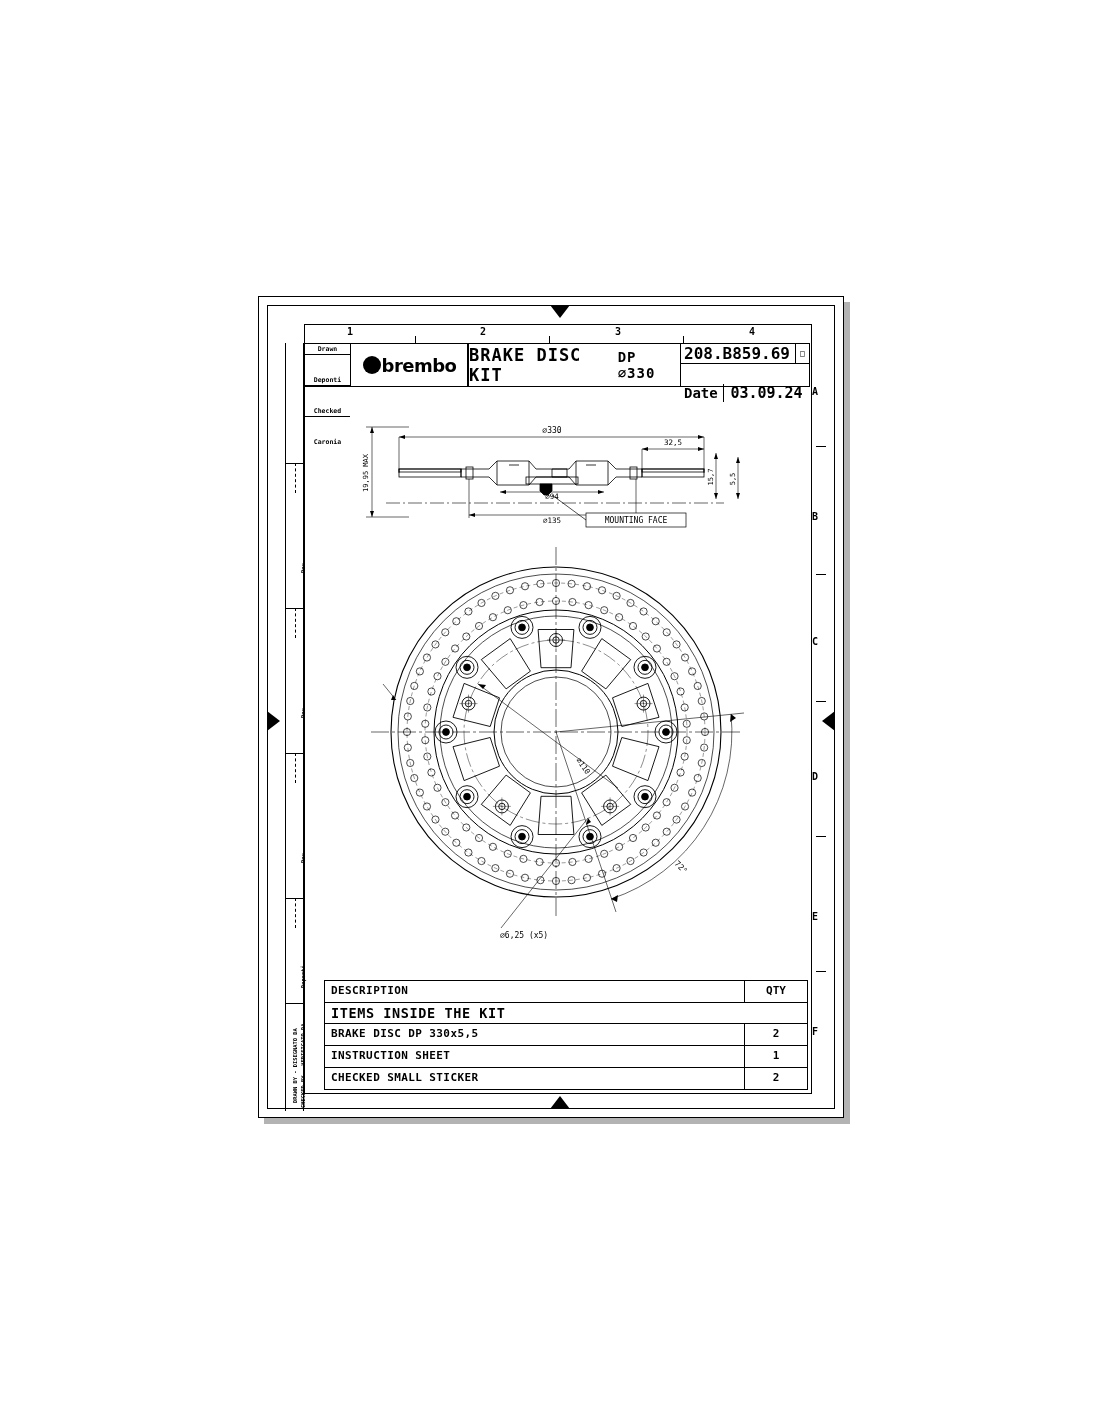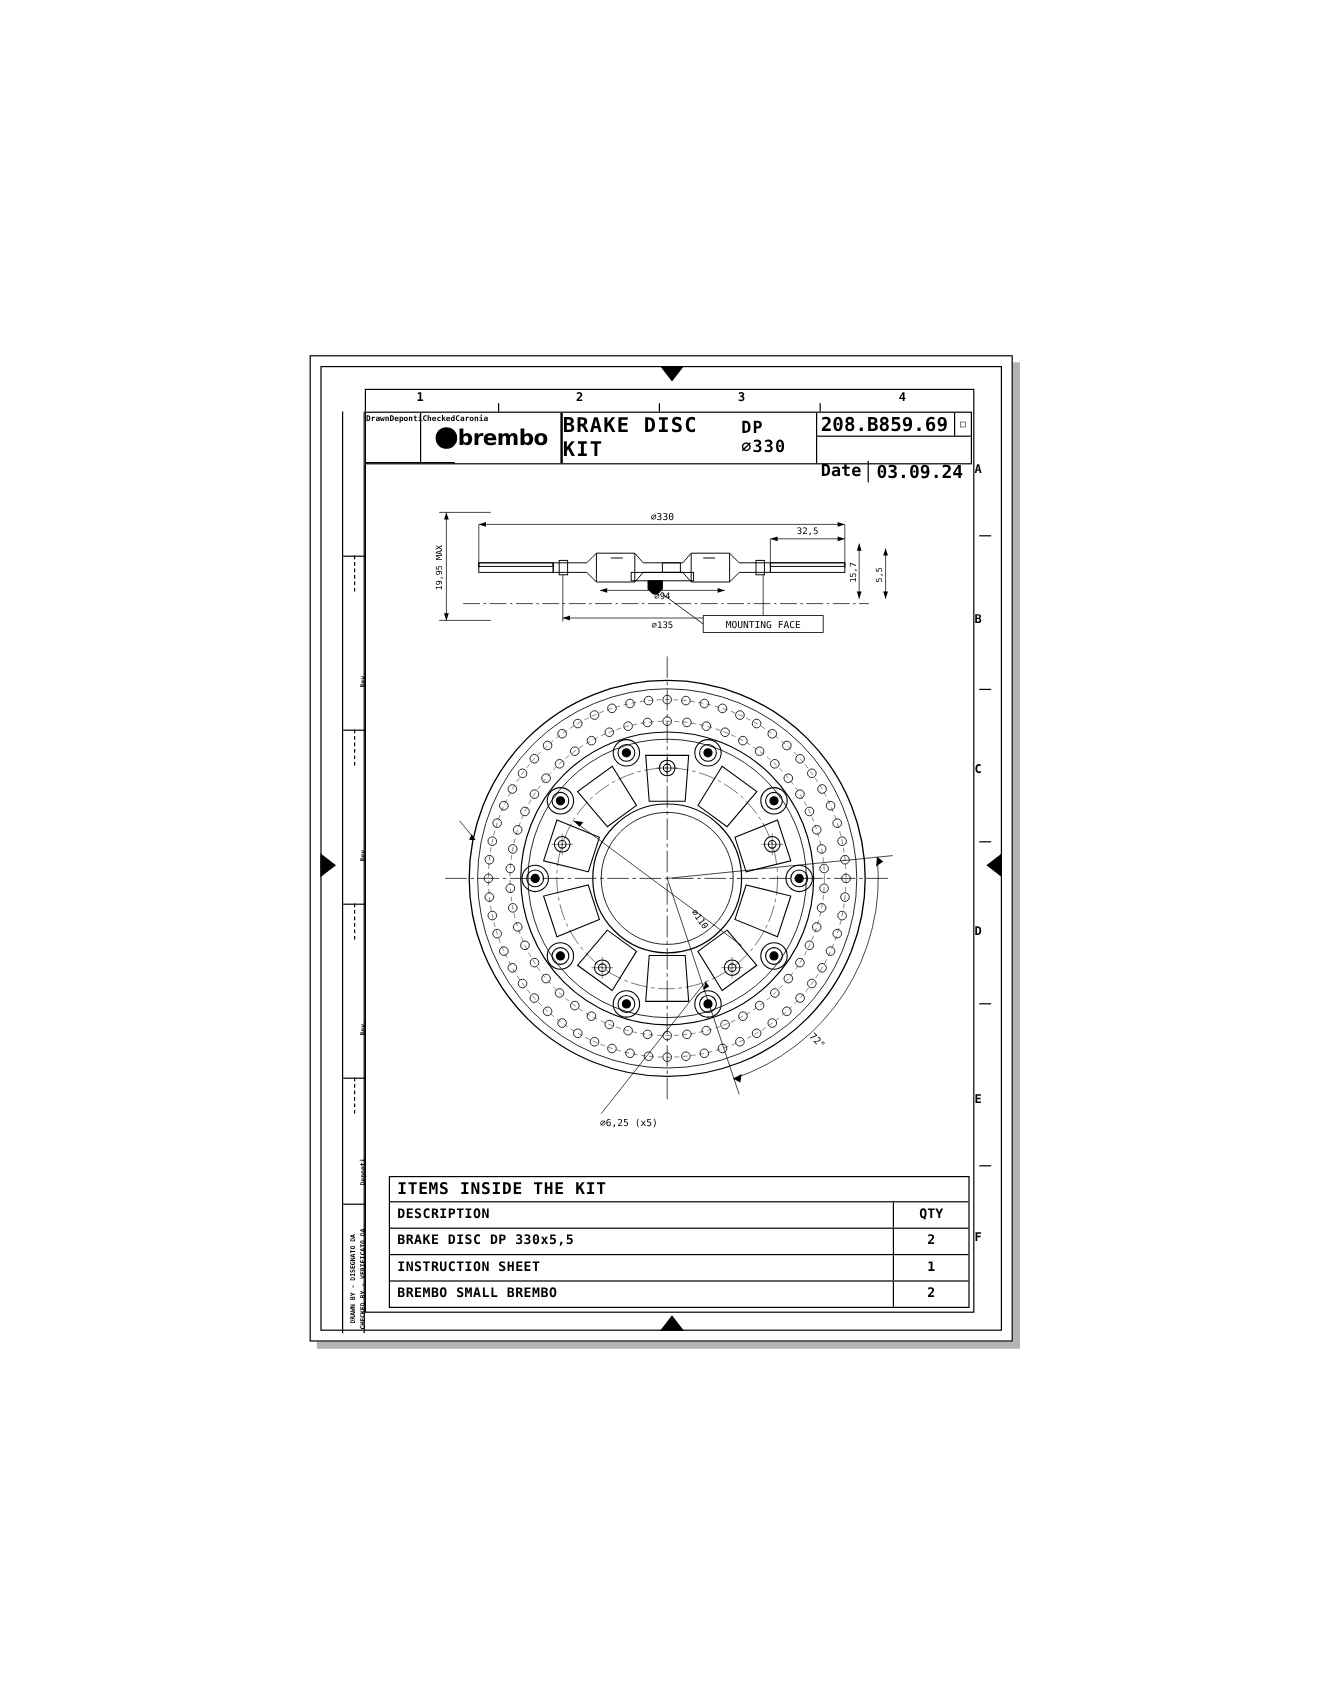--- a/index.html
+++ b/index.html
@@ -90,22 +90,23 @@
     width: 506px;
     height: 44px;
     border: 1px solid #000;
     display: flex;
     box-sizing: border-box;
     background: #fff;
   }
   #tb-names {
     width: 46px;
     border-right: 1px solid #000;
-    display: flex; 
-    box-sizing: border-box;
+    display: flex; flex-direction: column;
+    box-sizing: border-box;
+    gap: 20px;
   }
   #tb-names div {
     flex: 1 1 0;
     border-bottom: 1px solid #000;
     font-size: 6.5px;
     font-weight: bold;
     text-align: center;
     line-height: 10px;
     box-sizing: border-box;
   }
@@ -673,34 +674,34 @@
           <g stroke-width="0.6">
             <line x1="-173" y1="-48" x2="-160" y2="-32"></line>
             <path d="M-160 -32 l-5 0 l2 -5 z" fill="#000" stroke="none"></path>
           </g>
         </g>
       </g>
     </svg>
 
     <div id="bom">
       <div class="rowline">
-        <div class="kit-title">ITEMS INSIDE THE KIT</div>
-      </div>
-      <div class="rowline">
         <div class="desc">DESCRIPTION</div>
         <div class="qty">QTY</div>
+      </div>
+      <div class="rowline">
+        <div class="kit-title">ITEMS INSIDE THE KIT</div>
       </div>
       <div class="rowline">
         <div class="desc">BRAKE DISC DP 330x5,5</div>
         <div class="qty">2</div>
       </div>
       <div class="rowline">
         <div class="desc">INSTRUCTION SHEET</div>
         <div class="qty">1</div>
       </div>
       <div class="rowline">
-        <div class="desc">BREMBO SMALL BREMBO</div>
+        <div class="desc">CHECKED SMALL STICKER</div>
         <div class="qty">2</div>
       </div>
     </div>
 
   </div>
 </div>
 
 </body></html>

